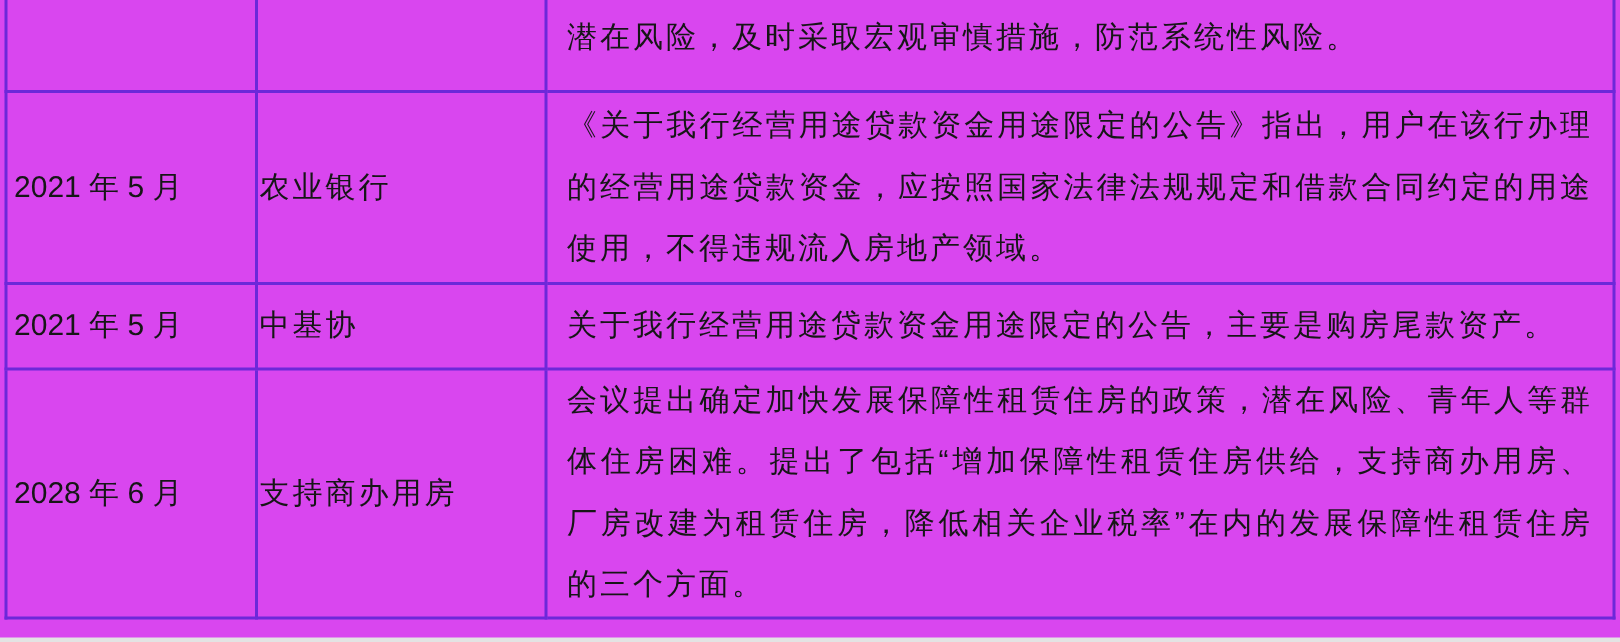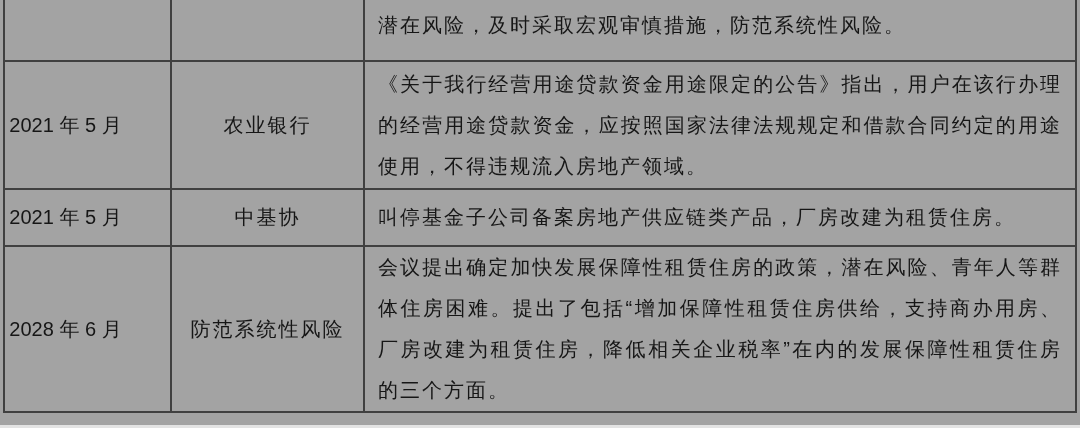--- a/index.html
+++ b/index.html
@@ -10,52 +10,51 @@
     width: 1080px;
     height: 428px;
     background: #ffffff;
     font-family: "Liberation Sans", sans-serif;
     overflow: hidden;
     position: relative;
   }
   .page {
     position: absolute;
     inset: 0;
-    background: #a3a3a3;
+    background: #d946ef;
   }
   table.policy-table {
     position: absolute;
     left: 3px;
     top: 0;
     width: 1074px;
     border-collapse: collapse;
     table-layout: fixed;
   }
   table.policy-table td {
-    border: 2px solid #404040;
+    border: 2px solid #6d28d9;
     color: #161616;
     font-size: 20px;
     line-height: 41px;
     vertical-align: middle;
     overflow: hidden;
     word-break: break-all;
   }
   
   tr.r0 td { border-top: none; }
   tr.r0 { height: 61px; }
   tr.r1 { height: 128px; }
   tr.r2 { height: 57px; }
   tr.r3 { height: 164px; }
 
   td.c-date {
     text-align: center;
     padding: 0 44px 0 0;
   }
   td.c-inst {
-    text-align: center;
     letter-spacing: 2px;
     margin-top: 48px;
   }
   td.c-detail {
     text-align: justify;
     letter-spacing: 2px;
     padding: 0 13px;
   }
   tr.r0 td.c-detail {
     vertical-align: top;
@@ -88,24 +87,24 @@
         <td class="c-detail">潜在风险，及时采取宏观审慎措施，防范系统性风险。</td>
       </tr>
       <tr class="r1">
         <td class="c-date">2021 年 5 月</td>
         <td class="c-inst">农业银行</td>
         <td class="c-detail">《关于我行经营用途贷款资金用途限定的公告》指出，用户在该行办理的经营用途贷款资金，应按照国家法律法规规定和借款合同约定的用途使用，不得违规流入房地产领域。</td>
       </tr>
       <tr class="r2">
         <td class="c-date">2021 年 5 月</td>
         <td class="c-inst">中基协</td>
-        <td class="c-detail">叫停基金子公司备案房地产供应链类产品，厂房改建为租赁住房。</td>
+        <td class="c-detail">关于我行经营用途贷款资金用途限定的公告，主要是购房尾款资产。</td>
       </tr>
       <tr class="r3">
         <td class="c-date">2028 年 6 月</td>
-        <td class="c-inst">防范系统性风险</td>
+        <td class="c-inst">支持商办用房</td>
         <td class="c-detail">会议提出确定加快发展保障性租赁住房的政策，潜在风险、青年人等群体住房困难。提出了包括“增加保障性租赁住房供给，支持商办用房、厂房改建为租赁住房，降低相关企业税率”在内的发展保障性租赁住房的三个方面。</td>
       </tr>
     </tbody>
   </table>
 
   <div class="bottom-strip"></div>
 </div>
 
 </body></html>

